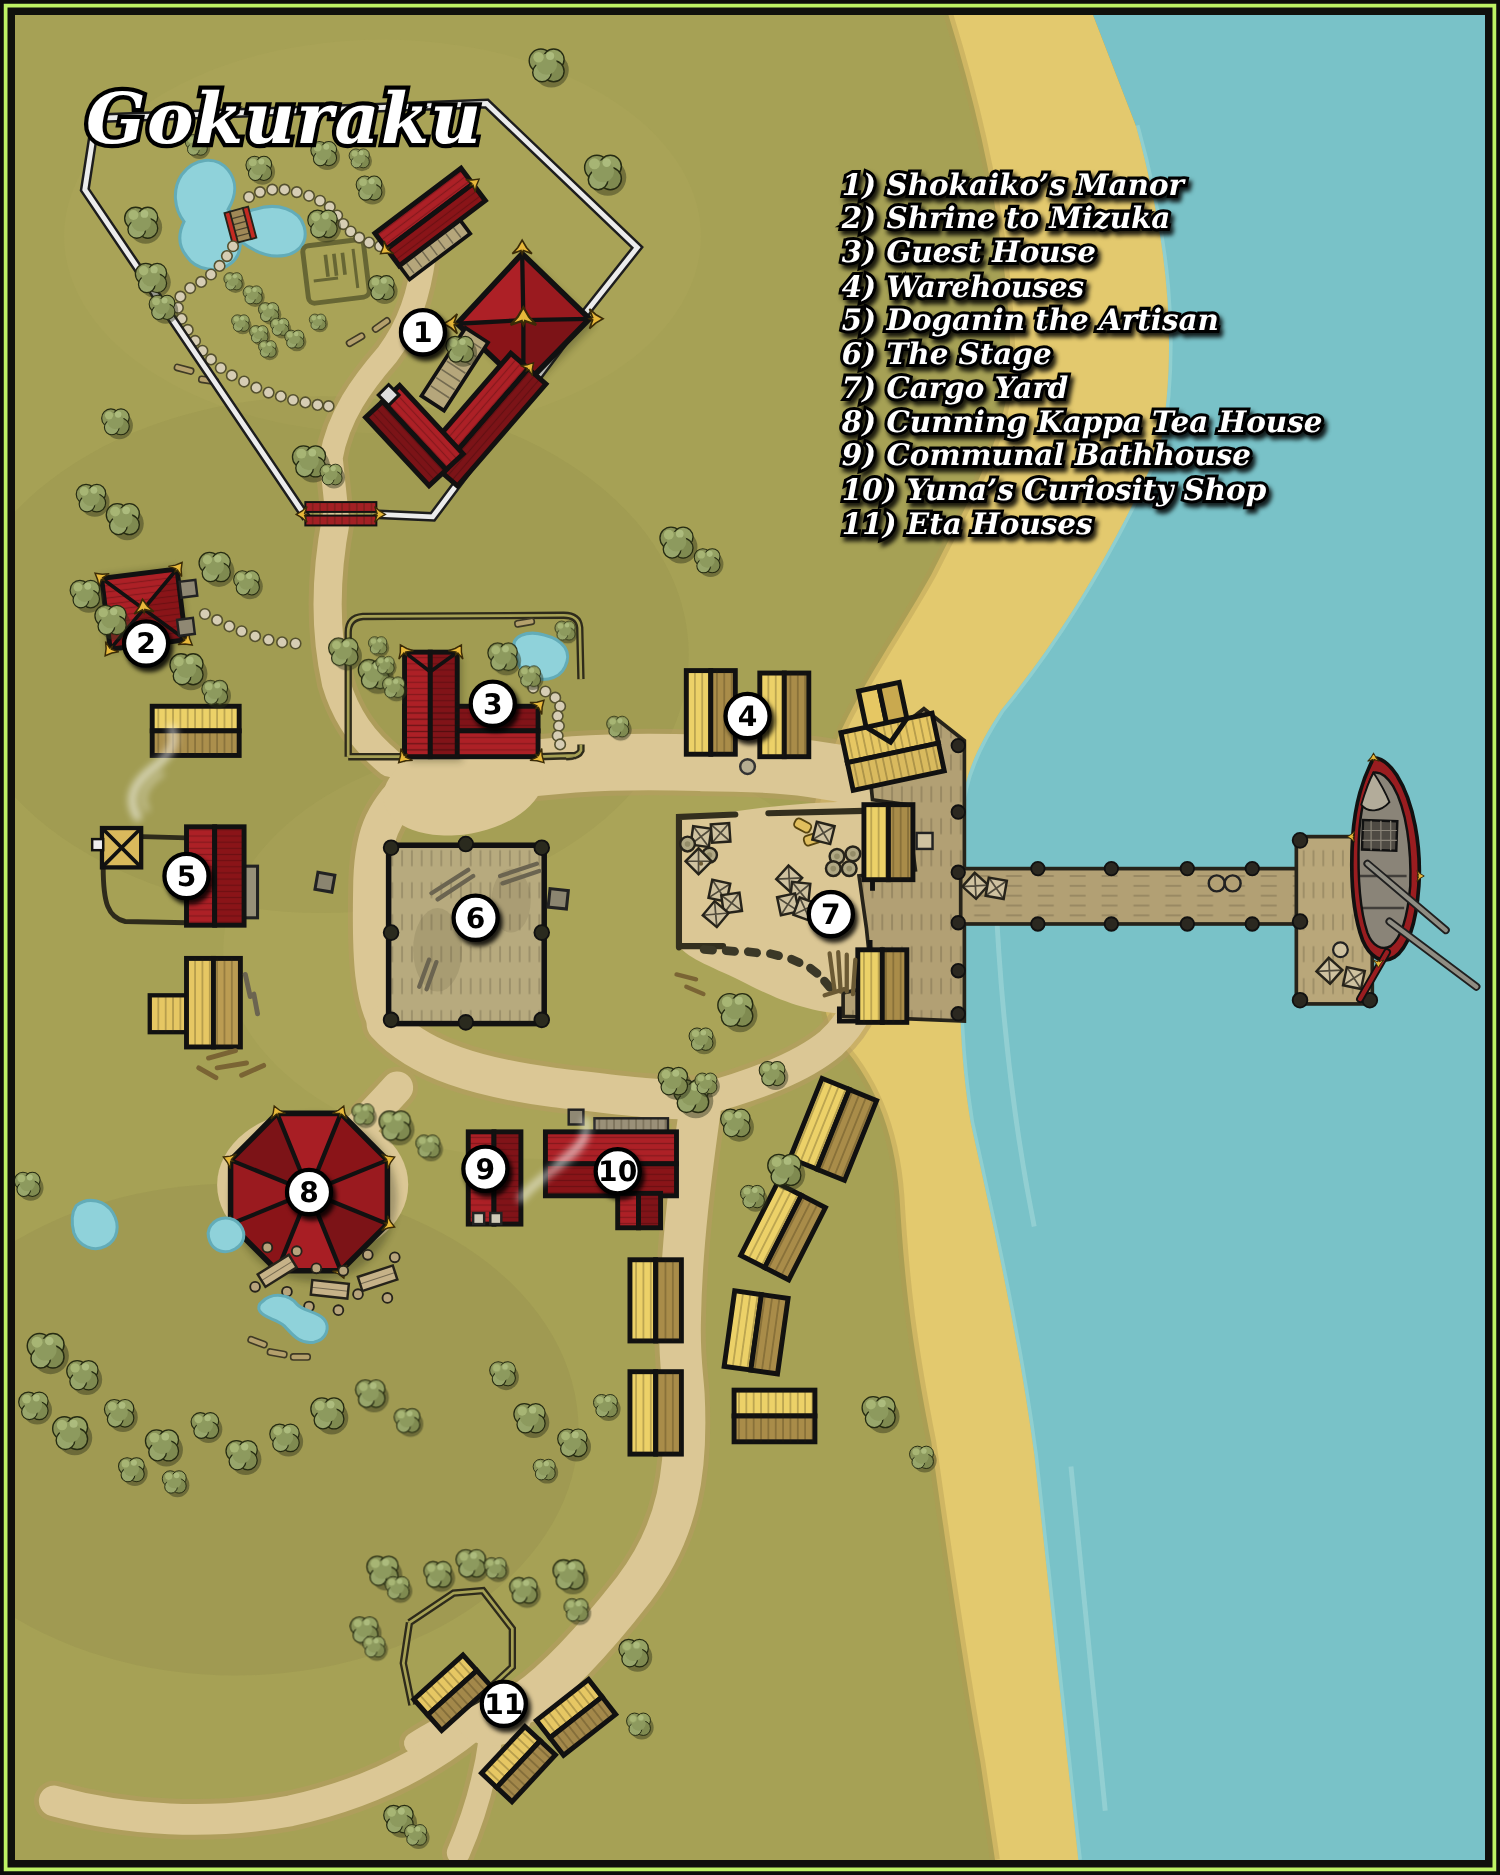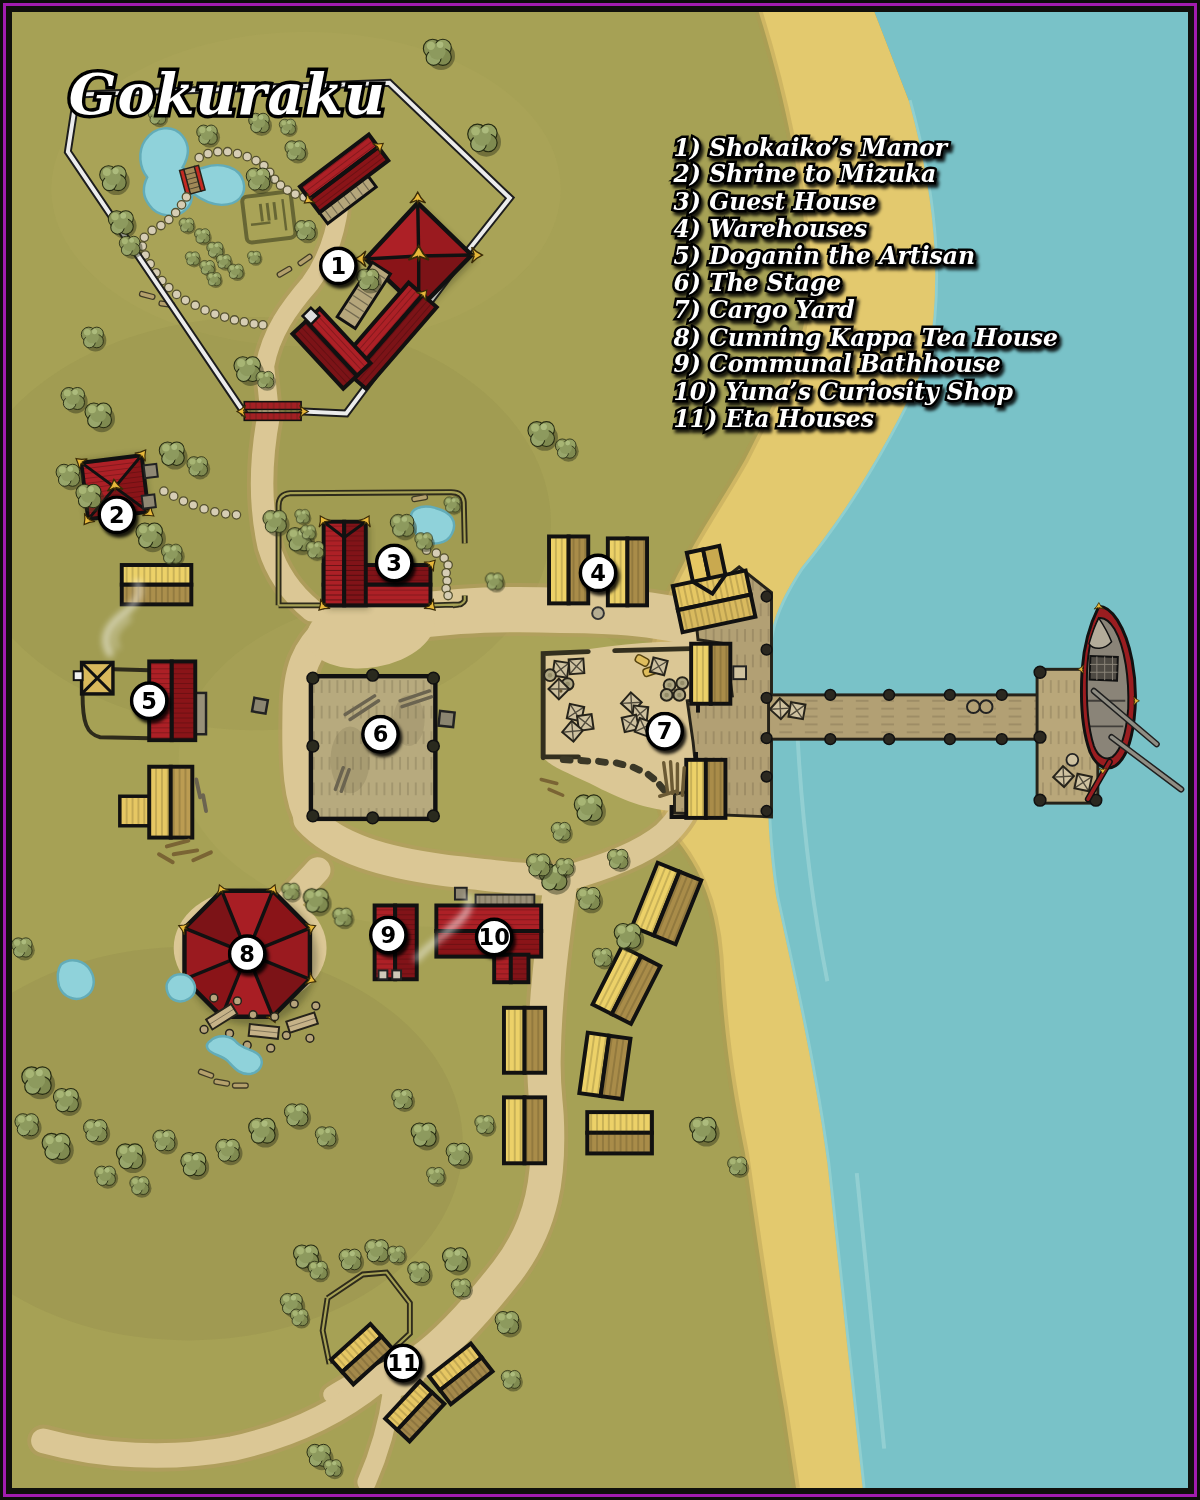--- a/index.html
+++ b/index.html
@@ -1,17 +1,17 @@
 <!DOCTYPE html>
 <html><head>
 <meta charset="utf-8">
 <style>
   html,body{margin:0;padding:0;background:#000;}
   .frame{width:1200px;height:1500px;box-sizing:border-box;border:3px solid #0d0d0b;
-         background:#a21caf;padding:3px;position:relative;}
+         background:#bef264;padding:3px;position:relative;}
   .frame-inner{width:100%;height:100%;box-sizing:border-box;border:6px solid #10100c;overflow:hidden;}
   svg{display:block;width:100%;height:100%;}
   .title-text{font-family:"DejaVu Serif",serif;font-style:italic;font-weight:bold;
               font-size:57px;fill:#ffffff;stroke:#000;stroke-width:7px;paint-order:stroke;letter-spacing:1px;}
   .legend-text{font-family:"DejaVu Serif",serif;font-style:italic;font-weight:bold;
                font-size:24px;fill:#ffffff;stroke:#000;stroke-width:5px;paint-order:stroke;}
   .marker-num{font-family:"DejaVu Sans",sans-serif;font-weight:bold;font-size:23px;
               fill:#000;text-anchor:middle;}
 </style>
 </head>

